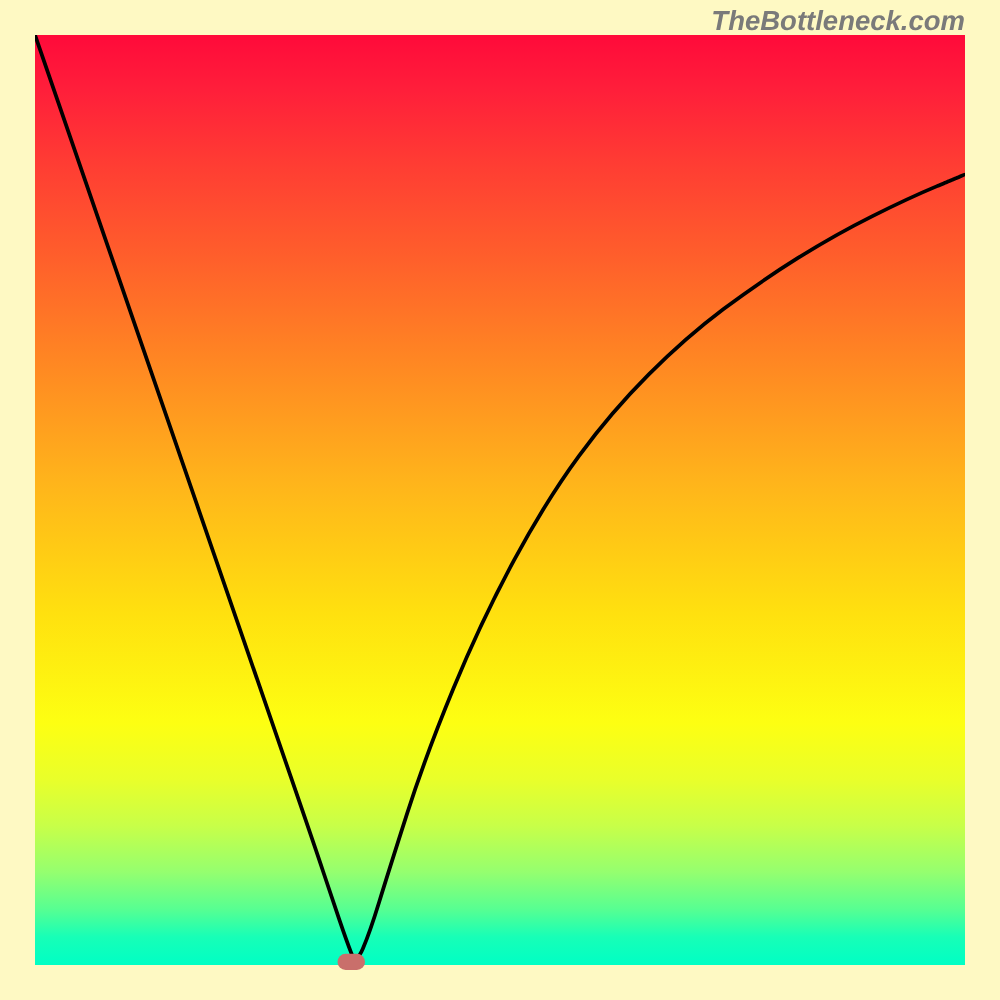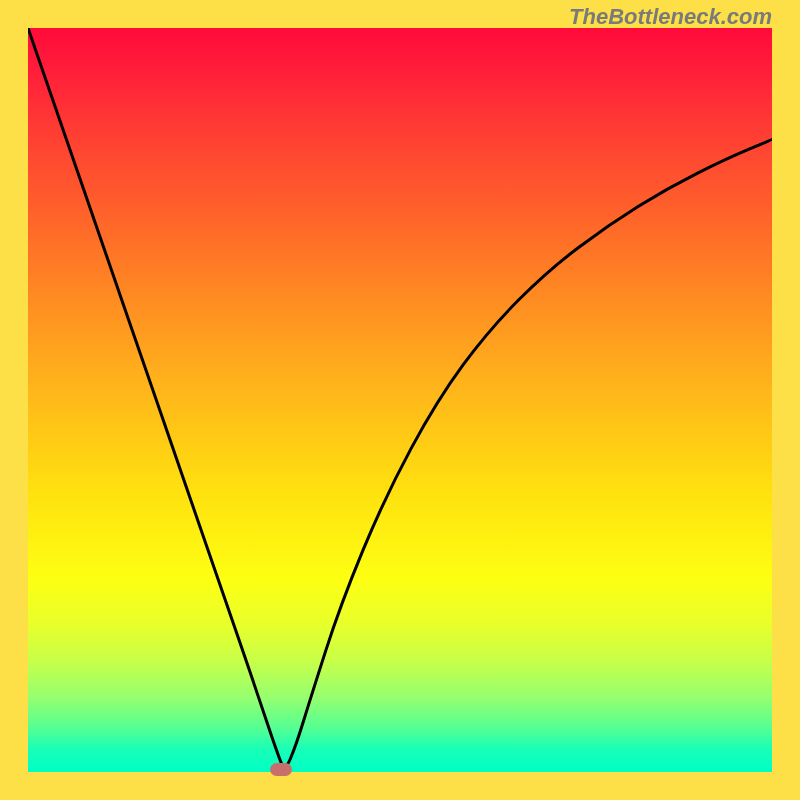--- a/index.html
+++ b/index.html
@@ -1,16 +1,16 @@
 <!DOCTYPE html>
 <html><head>
 <meta charset="utf-8">
 <style>
   html,body{margin:0;padding:0;width:800px;height:800px;background:#000;}
-  .frame{position:absolute;left:0;top:0;width:800px;height:800px;background:#fde047;}
+  .frame{position:absolute;left:0;top:0;width:800px;height:800px;background:#fef9c3;}
   .plot{
     position:absolute;
     left:28px;top:28px;
     width:744px;height:744px;
     background:linear-gradient(to bottom,
       #ff0a3a 0%,
       #ff1f3a 6%,
       #ff3d33 14%,
       #ff5f2b 24%,
       #ff8a22 36%,

